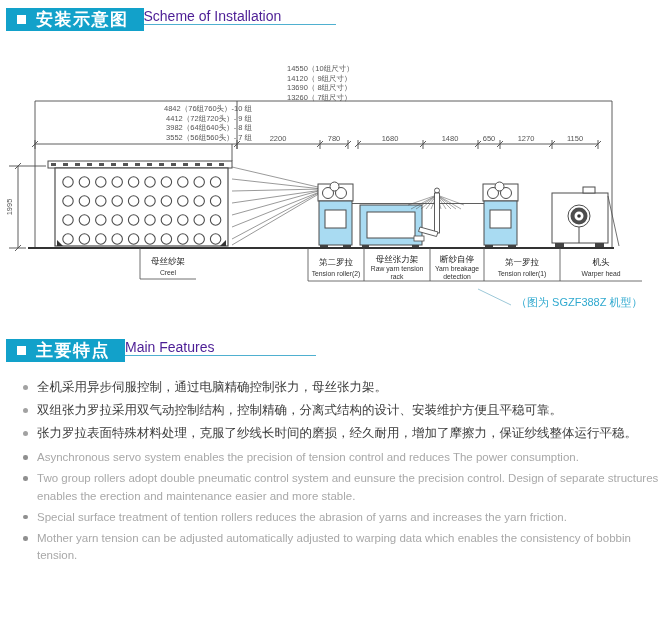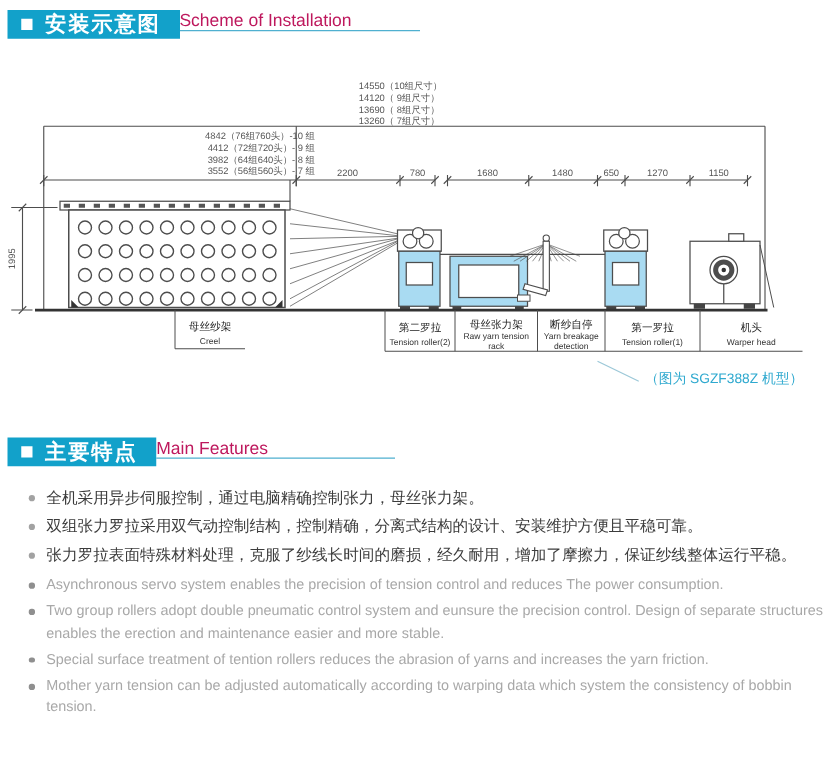--- a/index.html
+++ b/index.html
@@ -2,21 +2,21 @@
 <html><head>
 <meta charset="utf-8">
 <style>
   html,body{margin:0;padding:0;background:#fff;}
   body{width:672px;height:623px;overflow:hidden;font-family:"Liberation Sans","DejaVu Sans",sans-serif;}
   .page{width:672px;height:623px;position:relative;}
   .sec-header{display:flex;align-items:flex-start;width:330px;margin:8px 0 0 6px;height:29px;}
   .sec-badge{background:#12a1ca;color:#fff;display:flex;align-items:center;padding:0 15px 0 11px;
              font-size:17px;font-weight:bold;letter-spacing:1.5px;white-space:nowrap;}
   .sec-badge .sq{display:inline-block;width:9px;height:9px;background:#fff;margin-right:10px;}
-  .sec-en{flex:1;display:flex;align-items:center;padding-left:0;color:#be185d;font-size:14px;
+  .sec-en{flex:1;display:flex;align-items:center;padding-left:0;color:#4c1d95;font-size:14px;
           border-bottom:1.5px solid #4fb0d0;white-space:nowrap;}
   .diagram-wrap{margin-top:6px;}
   svg{display:block;}
   svg text{font-family:"Liberation Sans","DejaVu Sans",sans-serif;}
   .dimtxt{font-size:7.5px;fill:#555;}
   .lbl-cn{font-size:8.5px;fill:#222;}
   .lbl-en{font-size:6.8px;fill:#333;}
   .note-txt{font-size:11px;fill:#2fa9cf;}
   .features{list-style:none;margin:12px 0 0 0;padding:0 8px 0 22px;}
   .features li{position:relative;padding-left:15px;}
@@ -253,35 +253,35 @@
       <text class="lbl-en" x="601" y="233" text-anchor="middle">Warper head</text>
     </g>
 
     <g>
       <line x1="478" y1="246" x2="511" y2="262" stroke="#9cc8d8" stroke-width="1"></line>
       <text class="note-txt" x="516" y="263">（图为 SGZF388Z 机型）</text>
     </g>
   </svg>
   </div>
 
-  <div class="sec-header" style="margin-top:35px;width:310px;">
+  <div class="sec-header" style="margin-top:24px;width:310px;">
     <div class="sec-badge">
       <span class="sq"></span>
       <span>主要特点</span>
     </div>
     <div class="sec-en">Main Features</div>
   </div>
 
   <ul class="features features-cn">
     <li>全机采用异步伺服控制，通过电脑精确控制张力，母丝张力架。</li>
     <li>双组张力罗拉采用双气动控制结构，控制精确，分离式结构的设计、安装维护方便且平稳可靠。</li>
     <li>张力罗拉表面特殊材料处理，克服了纱线长时间的磨损，经久耐用，增加了摩擦力，保证纱线整体运行平稳。</li>
   </ul>
 
   <ul class="features features-en">
     <li>Asynchronous servo system enables the precision of tension control and reduces The power consumption.</li>
     <li>Two group rollers adopt double pneumatic control system and eunsure the precision control. Design of separate structures enables the erection and maintenance easier and more stable.</li>
     <li>Special surface treatment of tention rollers reduces the abrasion of yarns and increases the yarn friction.</li>
-    <li>Mother yarn tension can be adjusted automatically according to warping data which system the consistency of bobbin tension.</li>
+    <li>Mother yarn tension can be adjusted automatically adjusted to warping data which enables the consistency of bobbin tension.</li>
 
   </ul>
 
 </div>
 
 </body></html>

